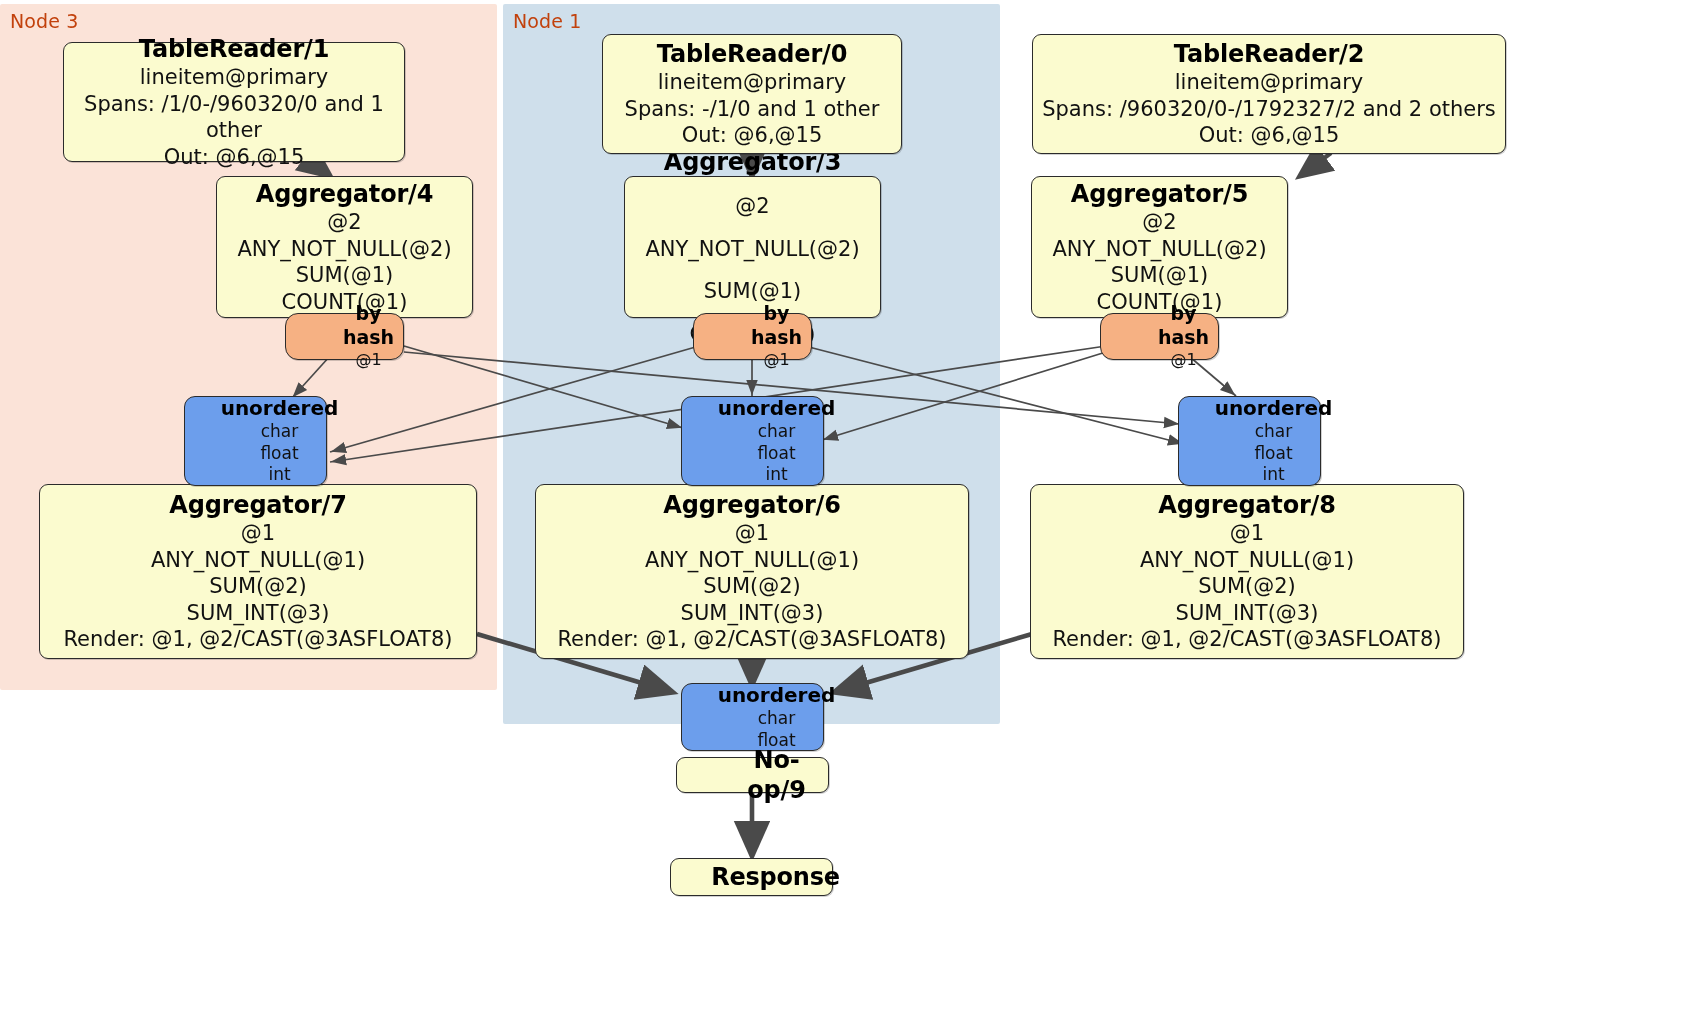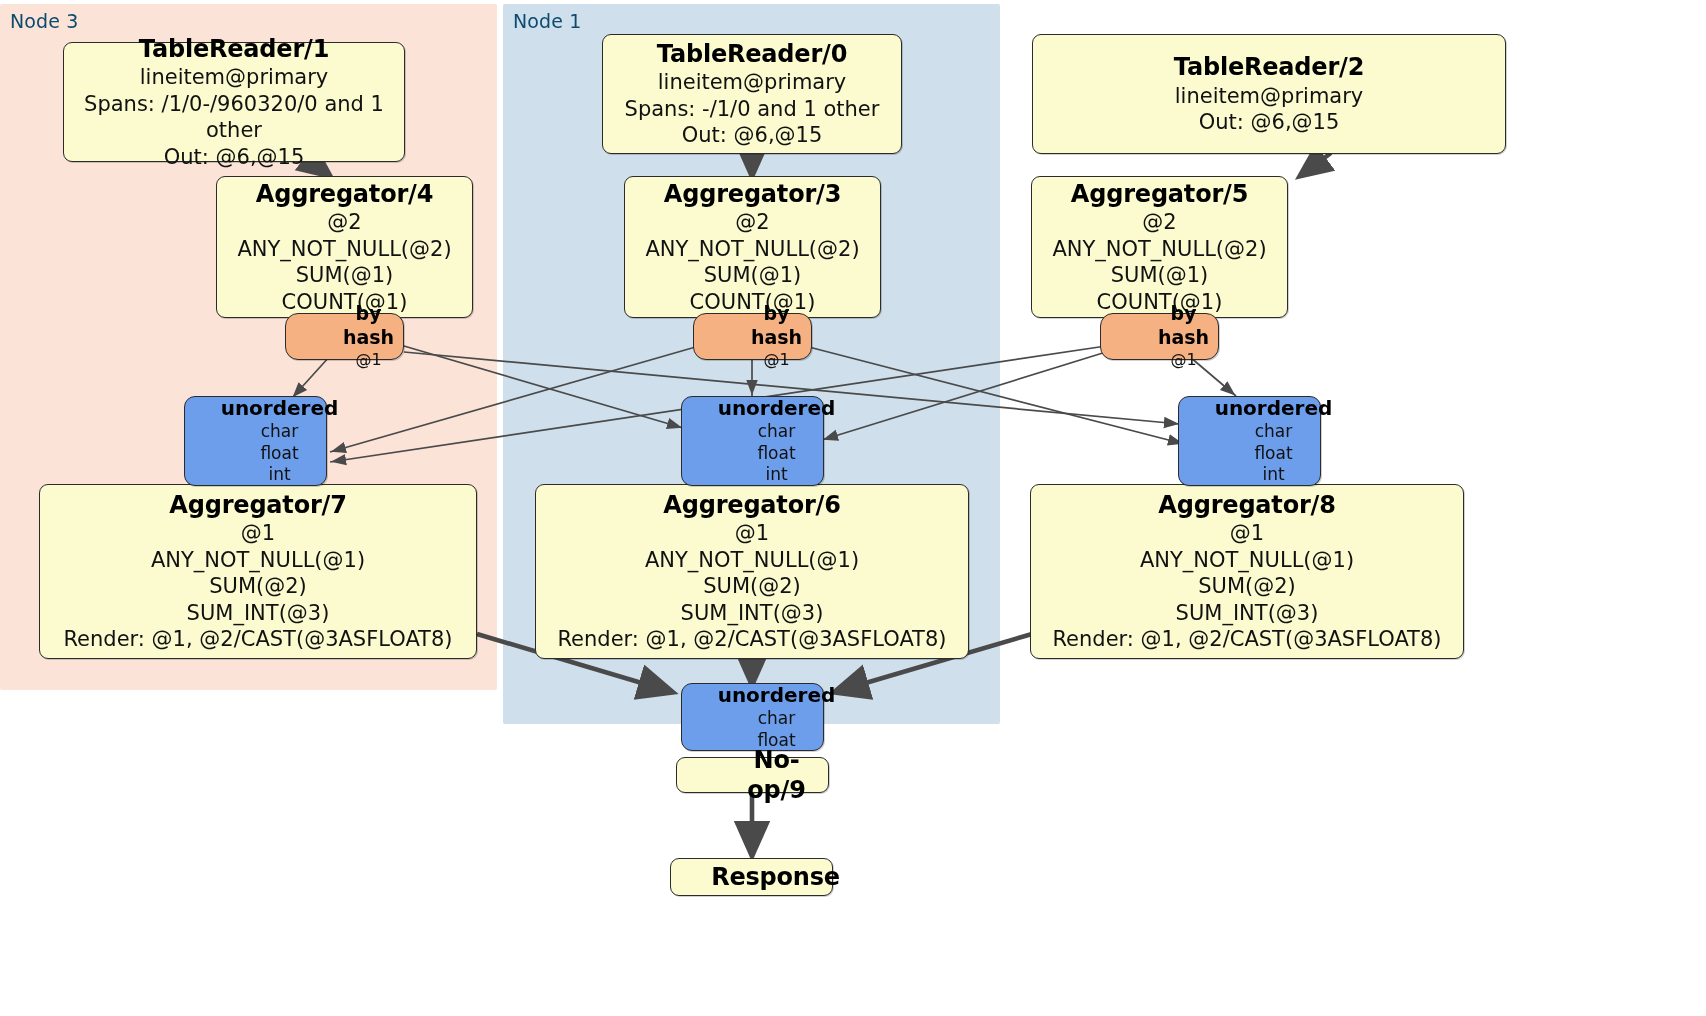--- a/index.html
+++ b/index.html
@@ -21,21 +21,21 @@
   
   .panel {
     position: absolute;
     border-radius: 2px;
   }
   .panel-label {
     position: absolute;
     top: 6px;
     left: 10px;
     font-size: 19px;
-    color: #0c4a6e;
+    color: #c2410c;
     font-family: "DejaVu Sans", "Liberation Sans", sans-serif;
     letter-spacing: 0.1px;
     white-space: nowrap;
   }
   
   #edges {
     position: absolute;
     left: 0; top: 0;
     width: 1706px;
     height: 1016px;
@@ -175,21 +175,21 @@
     <div class="sub">Render: @1, @2/CAST(@3ASFLOAT8)</div>
   </div>
 
   <div class="box proc z-mid" style="left:602px; top:34px; width:300px; height:120px;">
     <div class="title">TableReader/0</div>
     <div class="sub">lineitem@primary</div>
     <div class="sub">Spans: -/1/0 and 1 other</div>
     <div class="sub">Out: @6,@15</div>
   </div>
 
-  <div class="box proc z-low" style="left:624px; top:176px; width:257px; height:142px;">
+  <div class="box proc z-low" style="left:624px; top:176px; width:257px; height:142px;gap:16px;">
     <div class="title">Aggregator/3</div>
     <div class="sub">@2</div>
     <div class="sub">ANY_NOT_NULL(@2)</div>
     <div class="sub">SUM(@1)</div>
     <div class="sub">COUNT(@1)</div>
   </div>
 
   <div class="box router z-top" style="left:693px; top:313px; width:119px; height:47px;">
     <div class="title">by hash</div>
     <div class="sub">@1</div>
@@ -221,20 +221,21 @@
     <div class="title">No-op/9</div>
   </div>
 
   <div class="box proc small z-top" style="left:670px; top:858px; width:163px; height:38px;">
     <div class="title">Response</div>
   </div>
 
   <div class="box proc z-mid" style="left:1032px; top:34px; width:474px; height:120px;">
     <div class="title">TableReader/2</div>
     <div class="sub">lineitem@primary</div>
+    <div class="sub">Spans: /960320/0-/1792327/2 and 2 others</div>
     <div class="sub">Out: @6,@15</div>
   </div>
 
   <div class="box proc z-low" style="left:1031px; top:176px; width:257px; height:142px;">
     <div class="title">Aggregator/5</div>
     <div class="sub">@2</div>
     <div class="sub">ANY_NOT_NULL(@2)</div>
     <div class="sub">SUM(@1)</div>
     <div class="sub">COUNT(@1)</div>
   </div>

